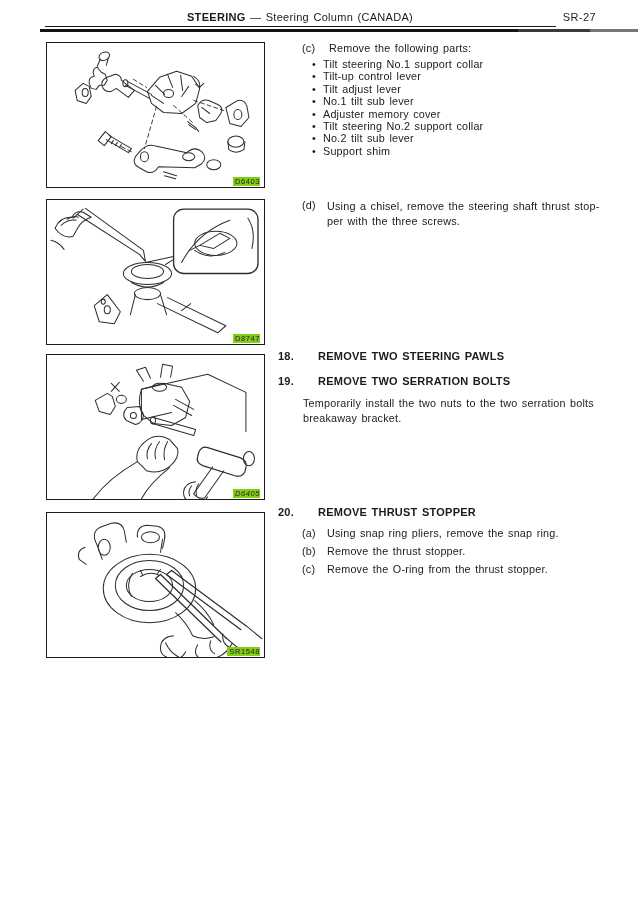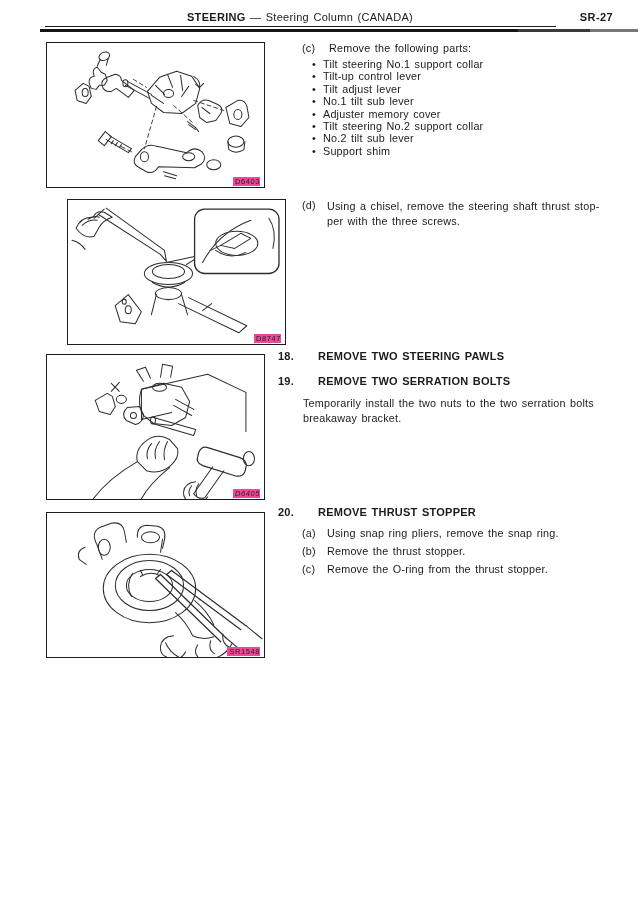--- a/index.html
+++ b/index.html
@@ -7,37 +7,37 @@
     position:relative; width:640px; height:804px; background:#ffffff;
     font-family:"Liberation Sans", sans-serif; color:#1b1b1b; overflow:hidden;
   }
   
   .hdr-title {
     position:absolute; top:11px; left:0; right:40px; text-align:center;
     font-size:11px; letter-spacing:.3px; word-spacing:1px; white-space:nowrap;
   }
   .hdr-bold { font-weight:bold; }
   .hdr-num {
-    position:absolute; top:11px; right:27px; font-size:11px; font-weight:bold;
+    position:absolute; top:11px; right:44px; font-size:11px; font-weight:normal;
     letter-spacing:.4px;
   }
   .rule-thin { position:absolute; top:26px; left:45px; width:511px; height:1px; background:#1a1a1a; }
   .rule-thick {
     position:absolute; top:29px; left:40px; width:598px; height:3px;
     background:linear-gradient(90deg,#141414 0 80%,#3a3a3a 80% 92%,#777 92% 100%);
   }
   
   .figure {
     position:absolute; left:46px; width:219px; height:146px; box-sizing:border-box;
     border:1.5px solid #1c1c1c; background:#fff;
   }
   .figure svg { position:absolute; left:0; top:0; width:100%; height:100%; }
   .fig-label {
     position:absolute; right:4px; bottom:1px; font-size:7.5px; letter-spacing:.6px;
-    color:#222; background:#ec4899; padding-left:2px;
+    color:#222; background:#84cc16; padding-left:2px;
   }
   
   .step-row { position:absolute; display:flex; font-size:10.8px; line-height:13px; letter-spacing:.2px; word-spacing:1.2px; }
   .step-row .lab { flex:0 0 auto; }
   .nowrap { white-space:nowrap; }
   .multiline { line-height:15px; }
   .bullets {
     position:absolute; left:312px; top:58px; margin:0; padding:0; list-style:none;
     font-size:10.8px; line-height:12.4px; letter-spacing:.2px; word-spacing:1.2px;
   }
@@ -102,21 +102,21 @@
         <path d="M109,63 L97,105"></path>
         <path d="M126,62 L146,80"></path>
         <path d="M146,57 L176,67"></path>
         <path d="M86,36 L99,44"></path>
         <path d="M84,108 L72,102"></path>
       </g>
     </svg>
     <span class="fig-label">D6403</span>
   </div>
 
-  <div class="figure" style="top:199px;margin-left:21px;">
+  <div class="figure" style="top:199px;">
     <svg viewBox="0 0 216 143" fill="none" stroke="#2d2d2d" stroke-width="1" stroke-linecap="round" stroke-linejoin="round">
       <rect x="126" y="9" width="84" height="64" rx="10" stroke-width="1.3"></rect>
       <path d="M134,62 q16,-30 48,-42"></path>
       <path d="M200,18 q8,12 4,30"></path>
       <ellipse cx="168" cy="43" rx="21" ry="12"></ellipse>
       <path d="M152,45 l20,-12 10,5 -16,10 z"></path>
       <path d="M152,45 l-10,5"></path>
       <path d="M147,50 q14,10 30,2"></path>
       <path d="M126,56 L98,62"></path>
       <path d="M8,28 q5,-12 17,-11 q3,-7 11,-5 l8,5 q-9,3 -13,10 l-5,9 q-10,3 -18,-8 z"></path>

